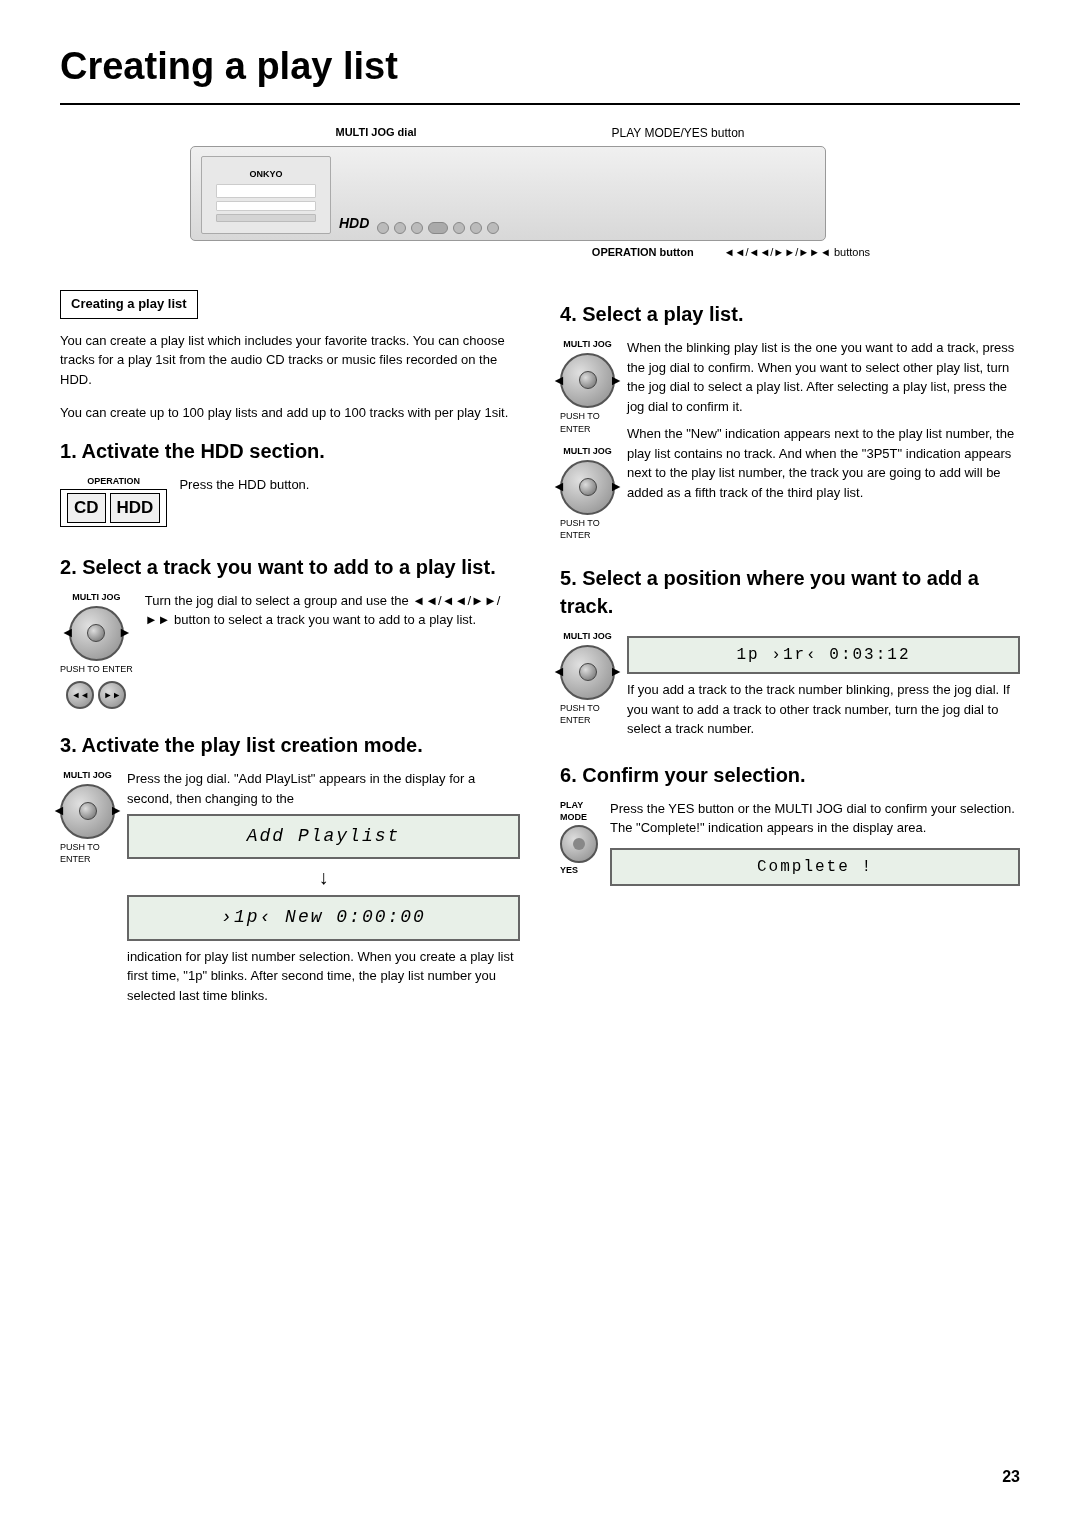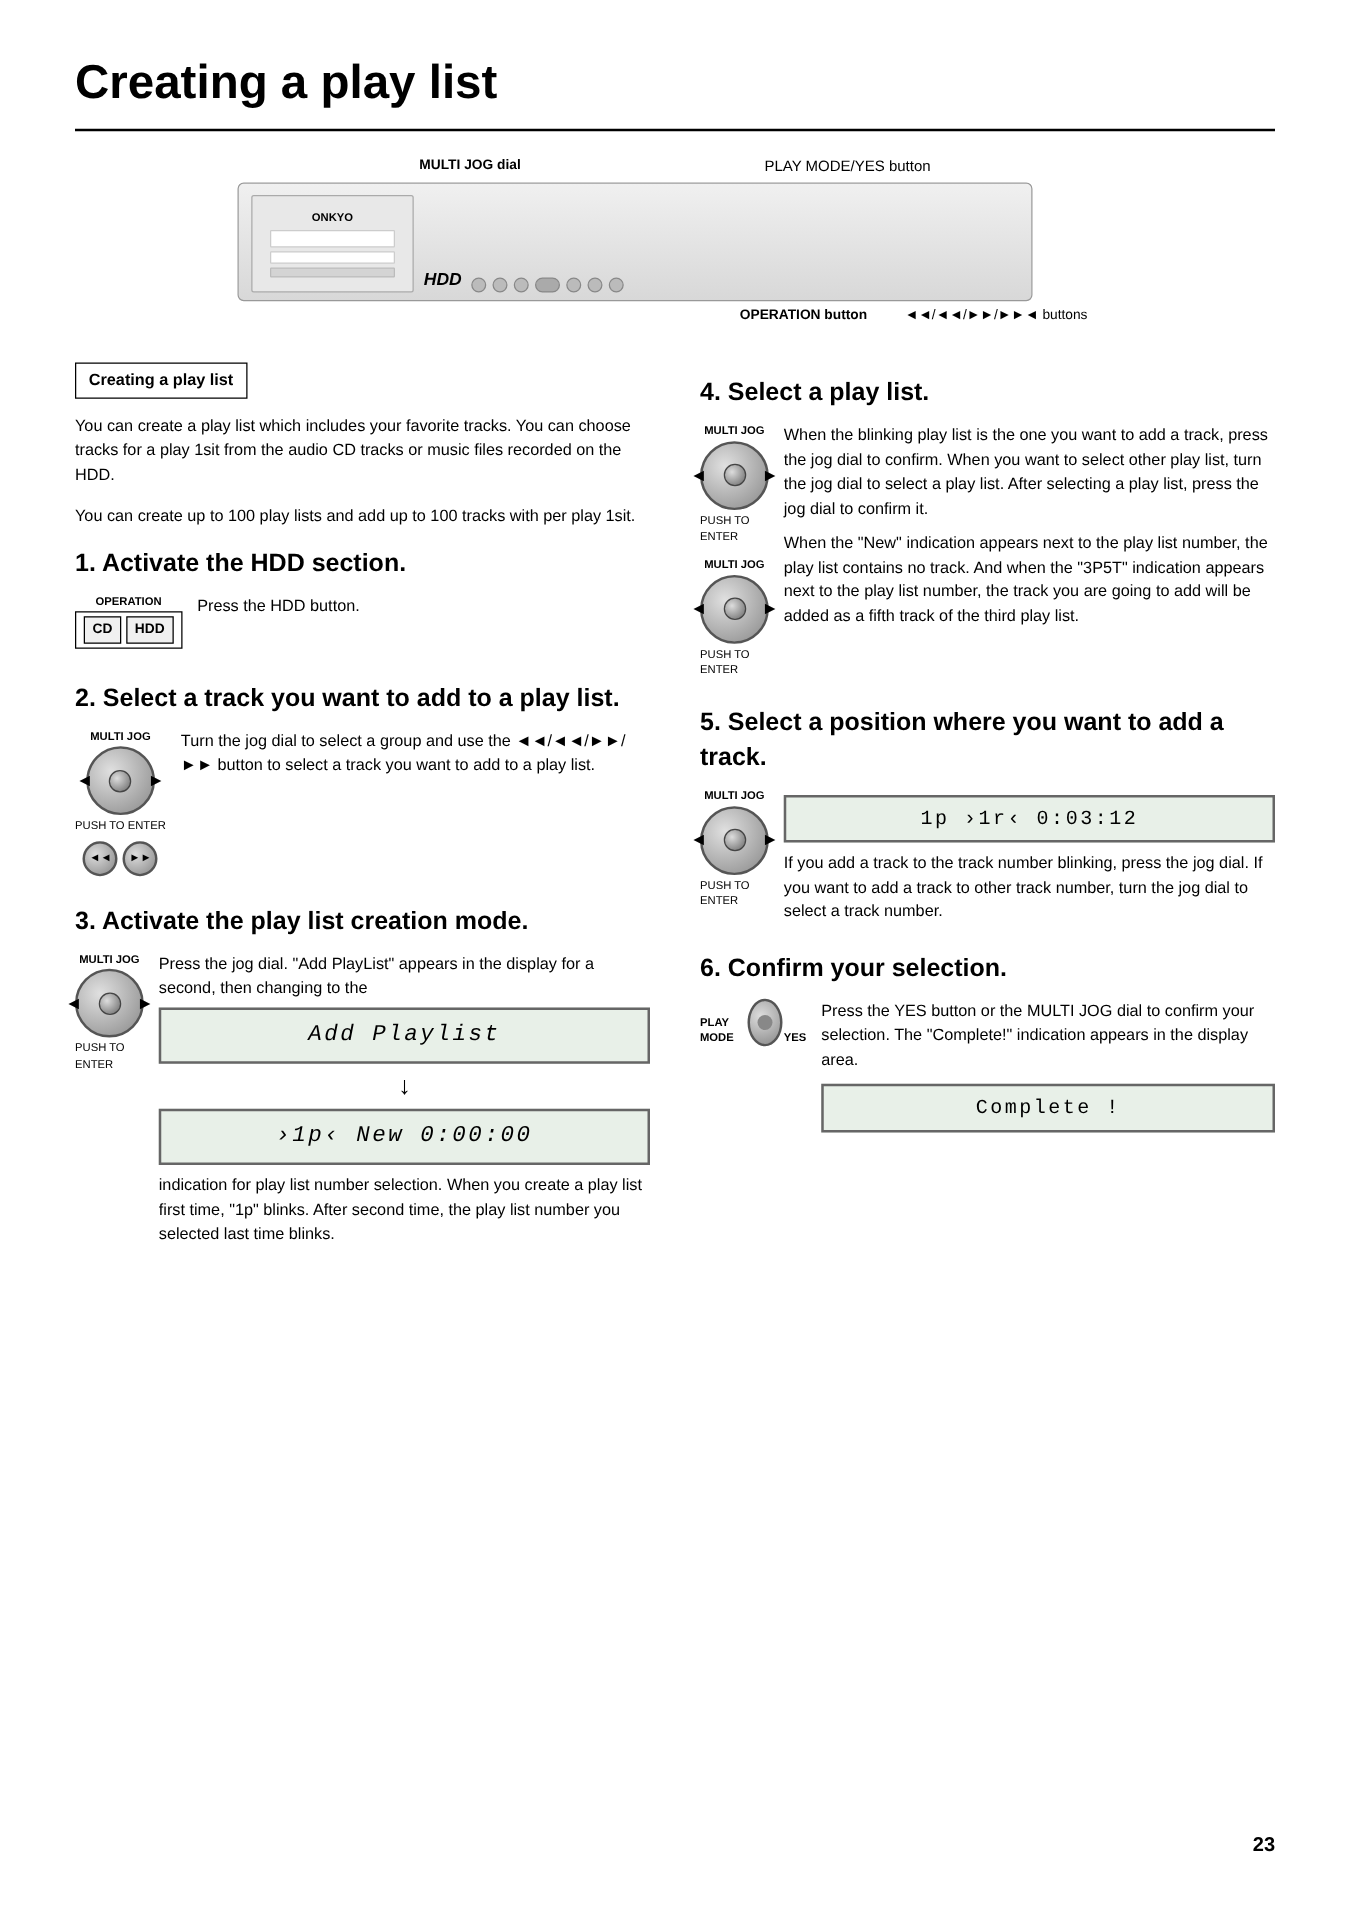--- a/index.html
+++ b/index.html
@@ -87,21 +87,21 @@
       align-items: center;
       gap: 4px;
       font-size: 10px;
       border: 1px solid #000;
       padding: 3px 6px;
       margin-bottom: 4px;
     }
     .op-btn {
       border: 1px solid #000;
       padding: 2px 6px;
-      font-size: 11px;
+      font-size: 17px;
       font-weight: bold;
       background: #f0f0f0;
     }
     .display-box {
       border: 2px solid #666;
       background: #e8f0e8;
       font-family: 'Courier New', monospace;
       font-size: 18px;
       padding: 8px 16px;
       text-align: center;
@@ -121,21 +121,22 @@
       margin: 6px 0;
       min-width: 200px;
     }
     .arrow-down {
       text-align: center;
       font-size: 20px;
       line-height: 1.2;
     }
     .play-mode-btn {
       display: flex;
-      align-items: flex-end;
+      flex-direction: column;
+      align-items: flex-start;
       font-size: 9px;
       gap: 1px;
     }
     .play-mode-circle {
       width: 38px;
       height: 38px;
       border-radius: 50%;
       background: radial-gradient(circle at 35% 35%, #ddd, #888);
       border: 2px solid #555;
       display: flex;

